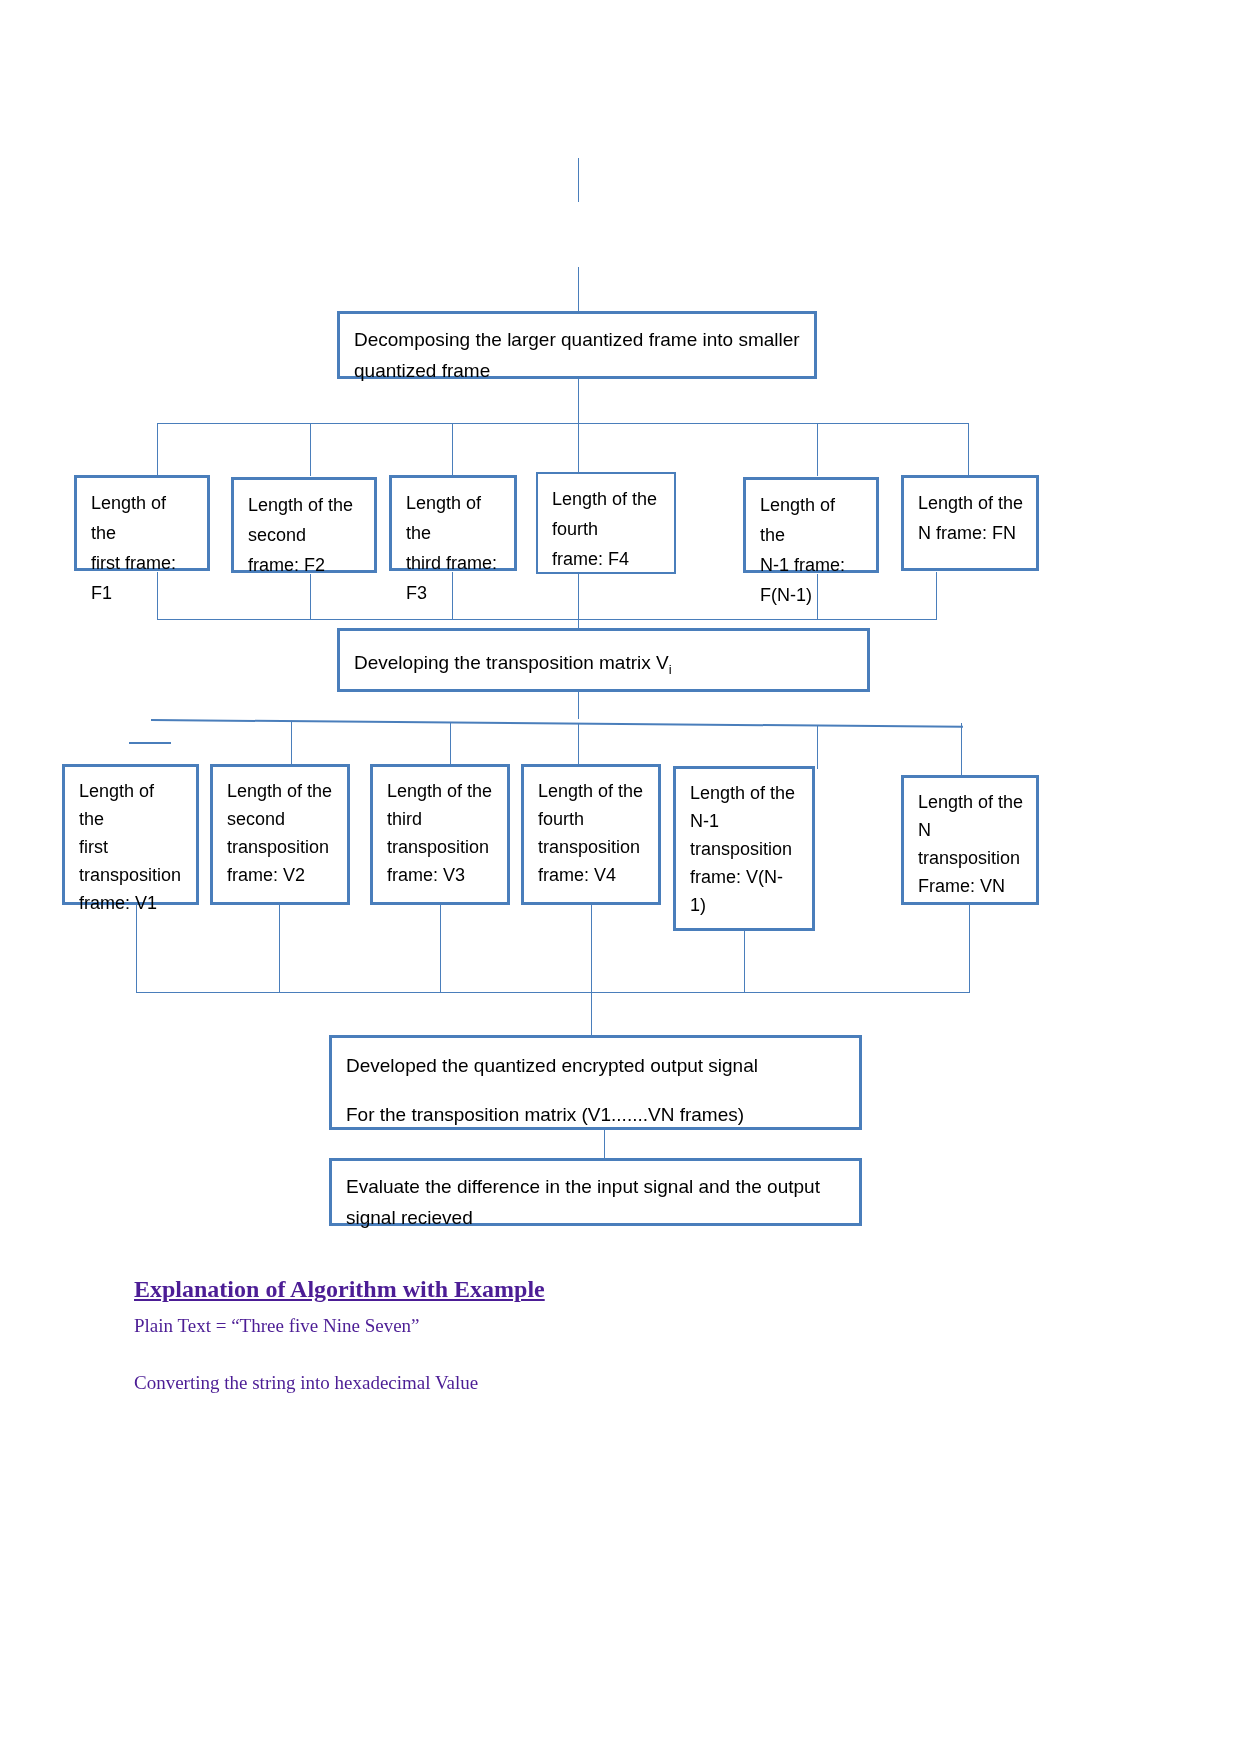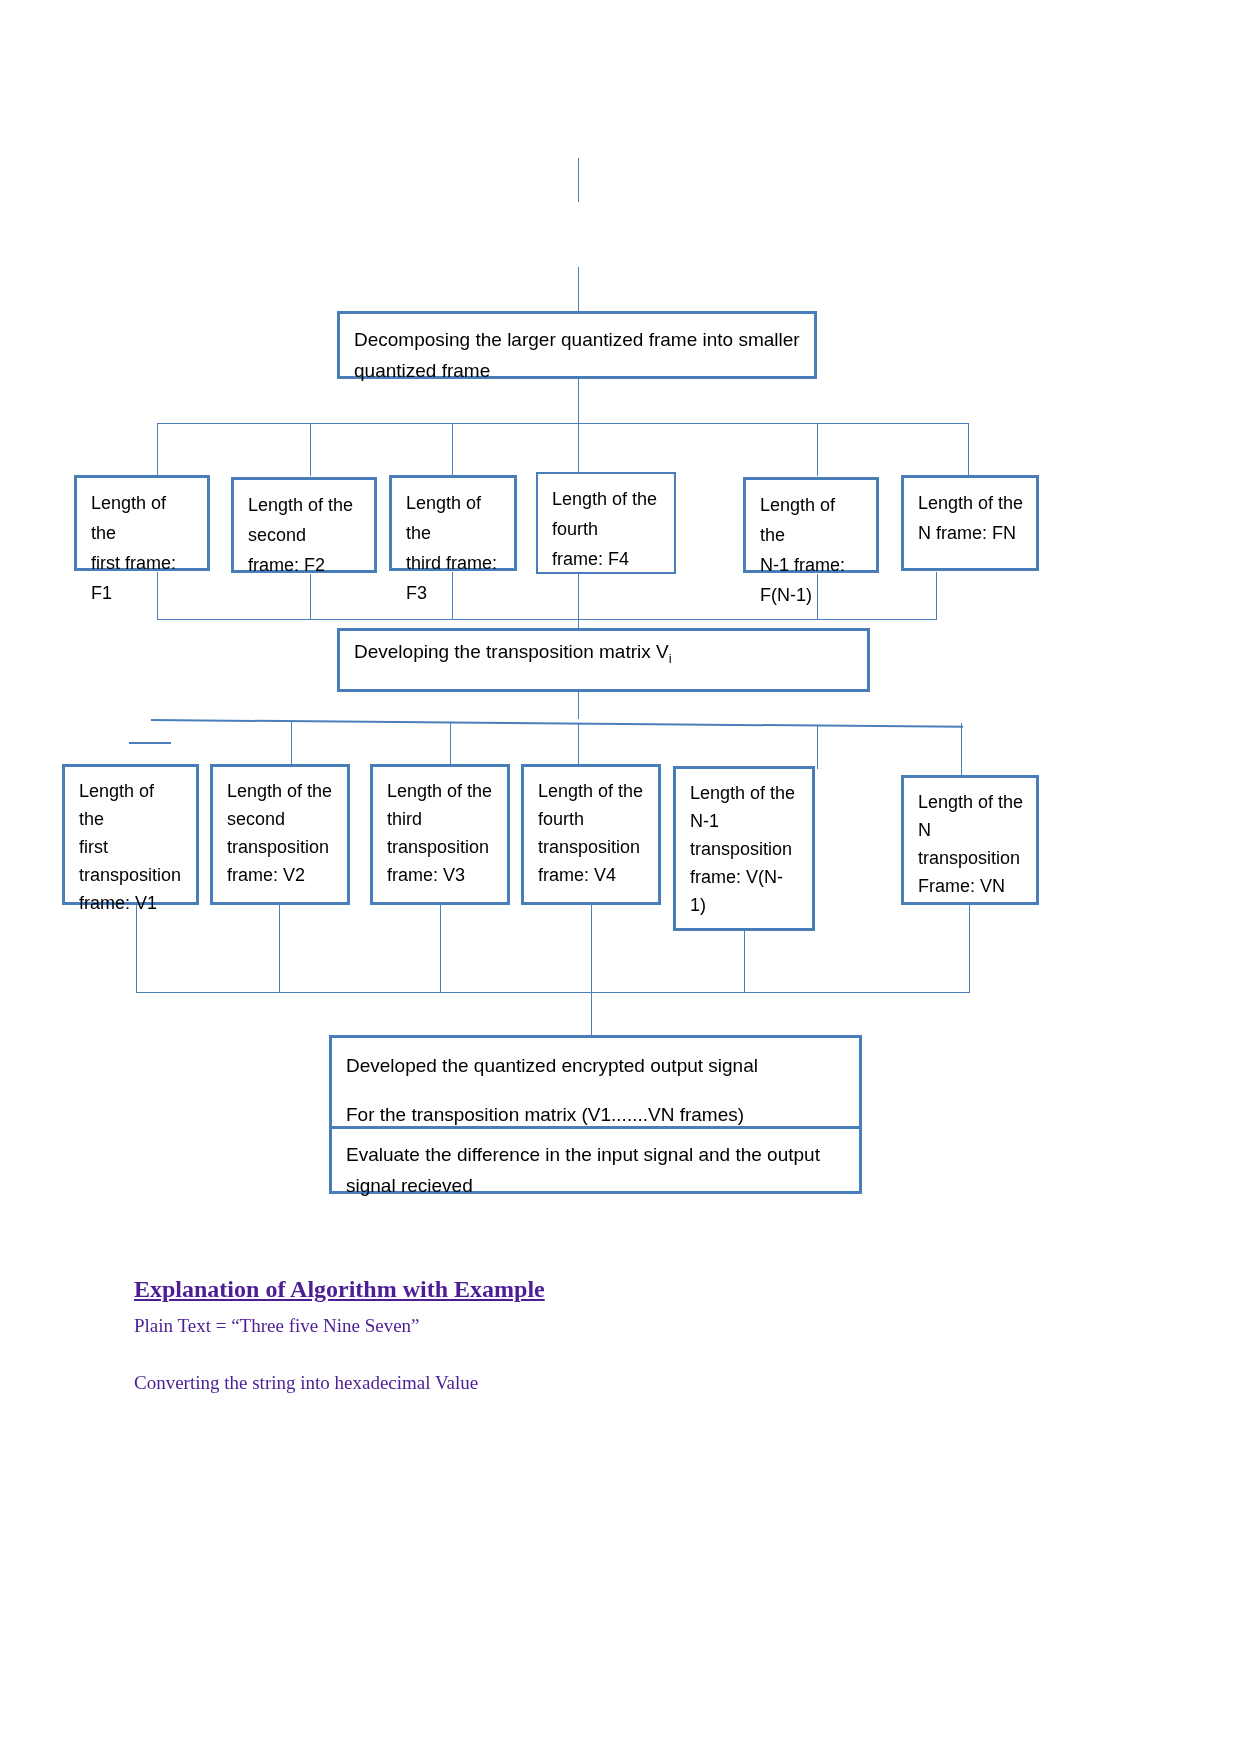--- a/index.html
+++ b/index.html
@@ -98,21 +98,21 @@
 
   <div class="ln lnv" style="left:157px;top:572px;height:48px;"></div>
   <div class="ln lnv" style="left:310px;top:574px;height:46px;"></div>
   <div class="ln lnv" style="left:452px;top:572px;height:48px;"></div>
   <div class="ln lnv" style="left:578px;top:574px;height:46px;"></div>
   <div class="ln lnv" style="left:817px;top:574px;height:46px;"></div>
   <div class="ln lnv" style="left:936px;top:572px;height:48px;"></div>
   <div class="ln lnh" style="left:157px;top:619px;width:779px;"></div>
   <div class="ln lnv" style="left:578px;top:619px;height:43px;"></div>
 
-  <div class="fbox" style="left:337px;top:628px;width:533px;height:64px;padding-top:5px;">
+  <div class="fbox" style="left:337px;top:628px;width:533px;height:64px;padding-top:16px;">
     <span class="l"><span>Developing the transposition matrix V</span><span class="sub">i</span></span>
   </div>
 
   <div class="ln lnv" style="left:578px;top:692px;height:27px;"></div>
   <div class="slant" style="left:151px;top:719px;width:812px;transform:rotate(0.48deg);"></div>
   <div class="ln lnh" style="left:129px;top:742px;width:42px;height:2px;"></div>
   <div class="ln lnv" style="left:291px;top:722px;height:45px;"></div>
   <div class="ln lnv" style="left:450px;top:723px;height:45px;"></div>
   <div class="ln lnv" style="left:578px;top:724px;height:44px;"></div>
   <div class="ln lnv" style="left:817px;top:726px;height:43px;"></div>
@@ -170,21 +170,21 @@
   <div class="ln lnh" style="left:136px;top:992px;width:834px;"></div>
   <div class="ln lnv" style="left:591px;top:992px;height:44px;"></div>
 
   <div class="fbox spaced" style="left:329px;top:1035px;width:533px;height:95px;padding-top:12px;">
     <span class="l">Developed the quantized encrypted output signal</span>
     <span class="l">For the transposition matrix (V1.......VN frames)</span>
   </div>
 
   <div class="ln lnv" style="left:604px;top:1130px;height:32px;"></div>
 
-  <div class="fbox" style="left:329px;top:1126px;width:533px;height:68px;">
+  <div class="fbox" style="left:329px;top:1158px;width:533px;height:68px;">
     <span class="l">Evaluate the difference in the input signal and the output</span>
     <span class="l">signal recieved</span>
   </div>
 
   <div class="prose heading" style="left:134px;top:1276px;">Explanation of Algorithm with Example</div>
   <div class="prose para" style="left:134px;top:1315px;">Plain Text = “Three five Nine Seven”</div>
   <div class="prose para" style="left:134px;top:1372px;">Converting the string into hexadecimal Value</div>
 
 </div>
 

